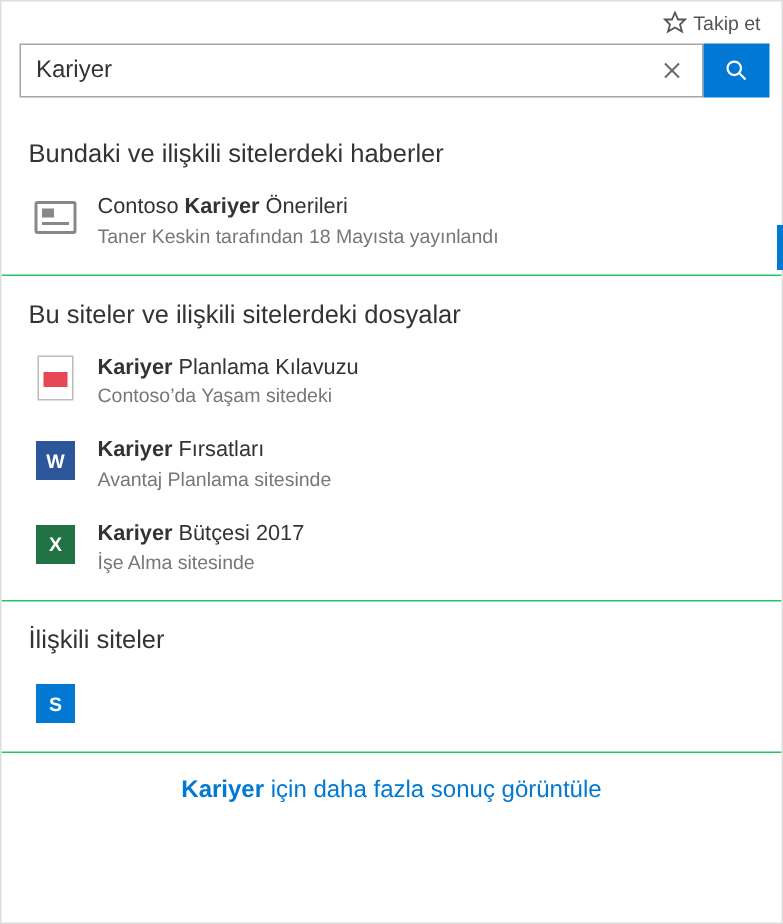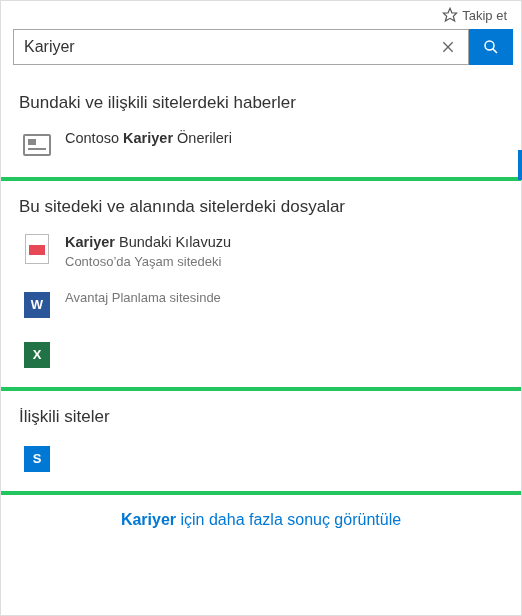--- a/index.html
+++ b/index.html
@@ -65,21 +65,21 @@
       align-items: center;
       justify-content: center;
       cursor: pointer;
     }
     .search-btn svg { width: 18px; height: 18px; }
     .results {
       padding-top: 6px;
     }
     .section {
       padding: 8px 16px 4px 18px;
-      border-bottom: 4px solid #22c55e;
+      border-bottom: 1px solid #22c55e;
     }
     .section:last-of-type { border-bottom: none; }
     .section-header {
       font-size: 17px;
       font-weight: 400;
       color: #333;
       margin-bottom: 10px;
       margin-top: 8px;
     }
     .result-item {
@@ -207,50 +207,56 @@
 <div class="results">
 
   <div class="section">
     <div class="section-header">Bundaki ve ilişkili sitelerdeki haberler</div>
     <div class="result-item">
       <div class="result-icon">
           <div class="news-ico"></div>
         </div>
       <div class="result-body">
         <div class="result-title"><span>Contoso </span><b>Kariyer</b><span> Önerileri</span></div>
+        <div class="result-sub">Taner Keskin tarafından 18 Mayısta yayınlandı</div>
       </div>
     </div>
   </div>
 
   <div class="section">
-    <div class="section-header">Bu sitedeki ve alanında sitelerdeki dosyalar</div>
+    <div class="section-header">Bu siteler ve ilişkili sitelerdeki dosyalar</div>
 
     <div class="result-item">
       <div class="result-icon">
           <div class="pdf-ico"></div>
         </div>
       <div class="result-body">
-        <div class="result-title"><b>Kariyer</b><span> Bundaki Kılavuzu</span></div>
+        <div class="result-title"><b>Kariyer</b><span> Planlama Kılavuzu</span></div>
         <div class="result-sub">Contoso’da Yaşam sitedeki</div>
       </div>
     </div>
 
     <div class="result-item">
       <div class="result-icon">
           <div class="word-ico">W</div>
         </div>
       <div class="result-body">
+        <div class="result-title"><b>Kariyer</b><span> Fırsatları</span></div>
         <div class="result-sub">Avantaj Planlama sitesinde</div>
       </div>
     </div>
 
     <div class="result-item">
       <div class="result-icon">
           <div class="excel-ico">X</div>
         </div>
+      <div class="result-body">
+        <div class="result-title"><b>Kariyer</b><span> Bütçesi 2017</span></div>
+        <div class="result-sub">İşe Alma sitesinde</div>
+      </div>
     </div>
   </div>
 
   <div class="section">
     <div class="section-header">İlişkili siteler</div>
     <div class="result-item">
       <div class="result-icon">
           <div class="sp-ico">S</div>
         </div>
     </div>

